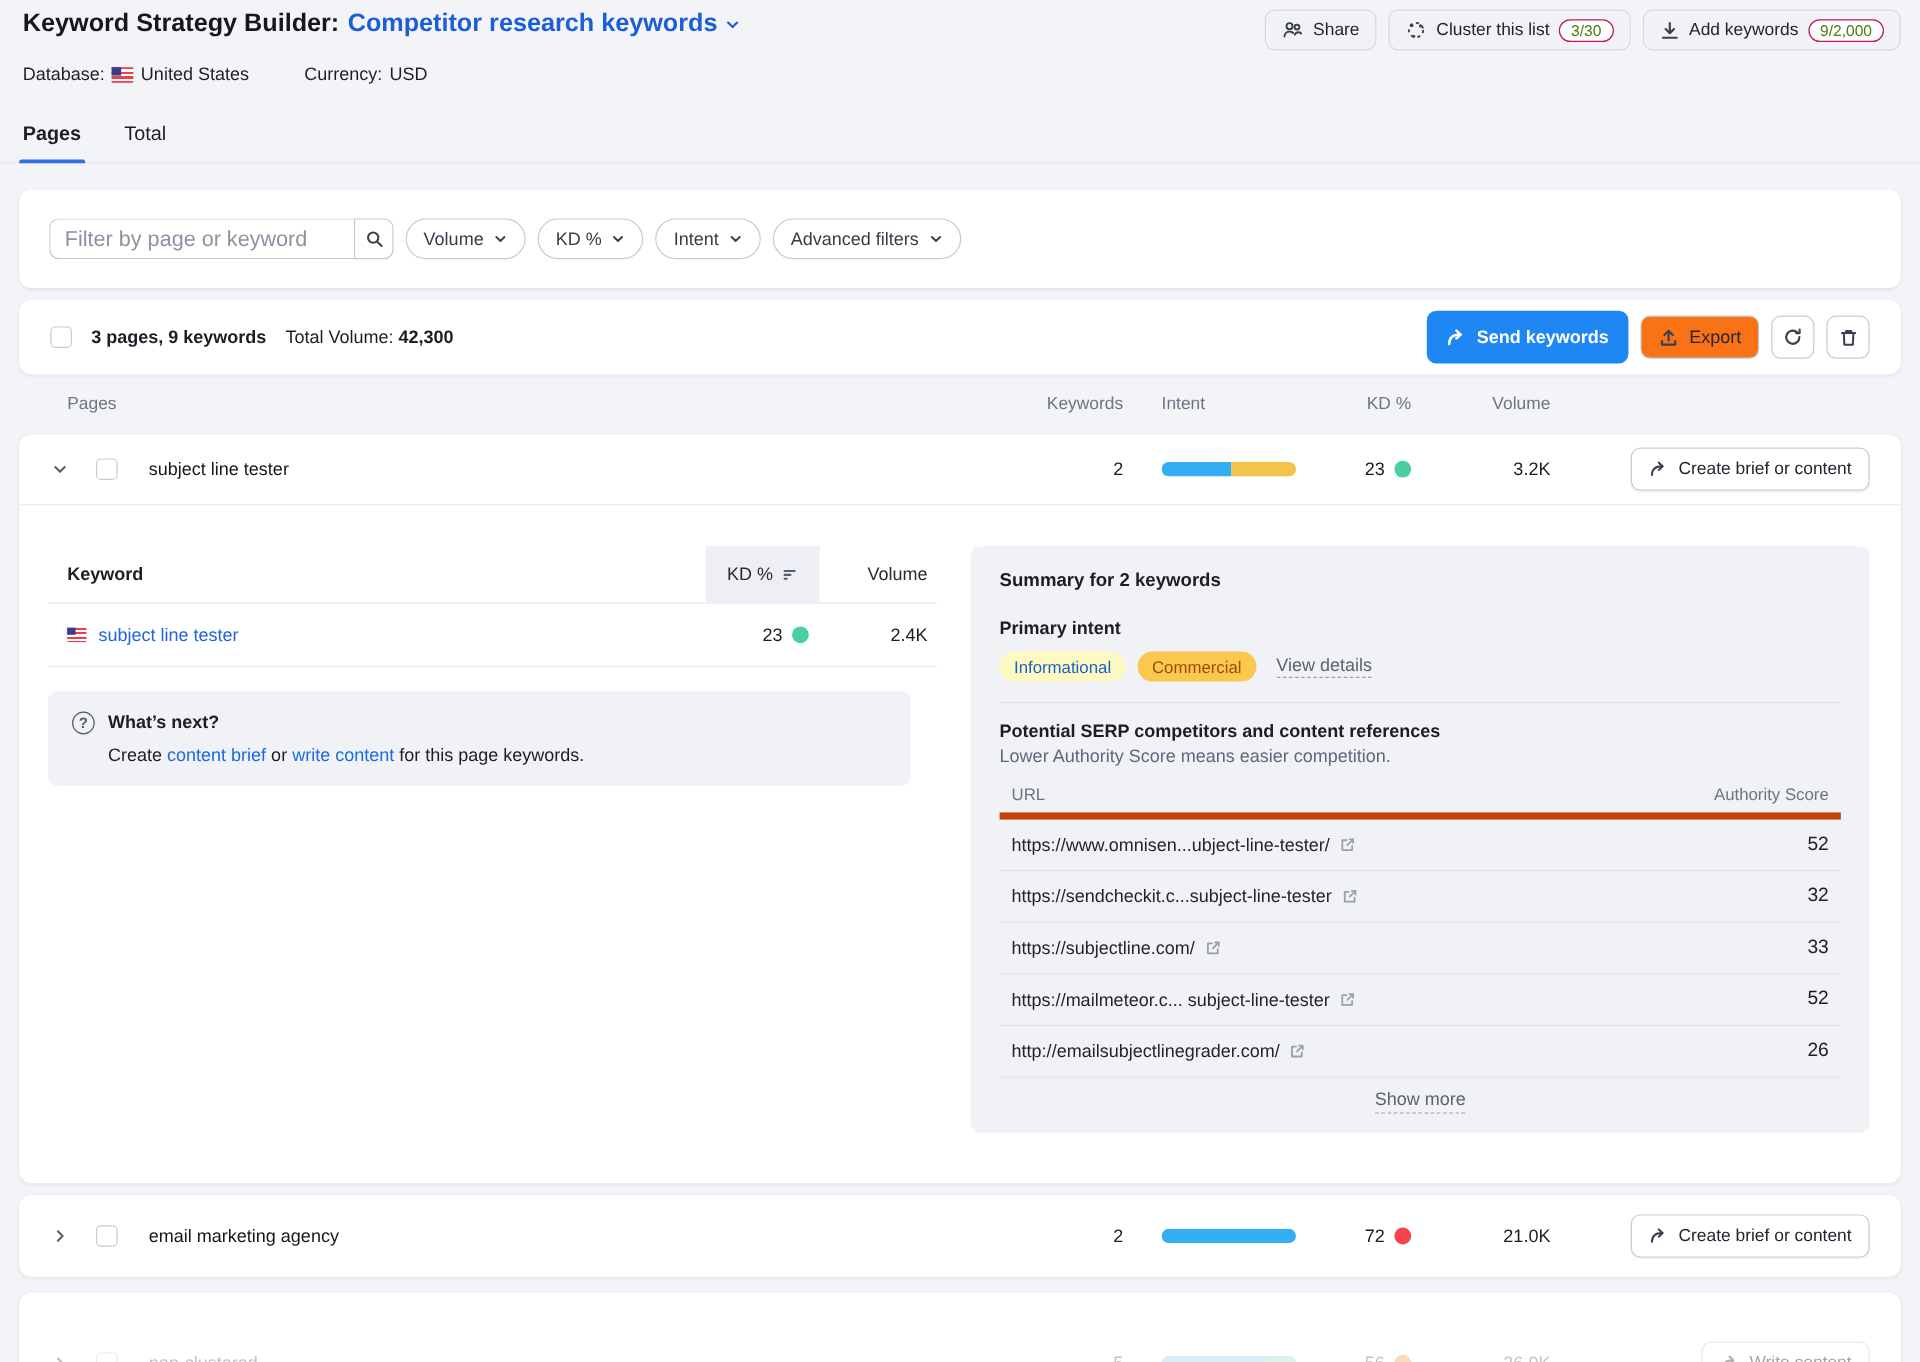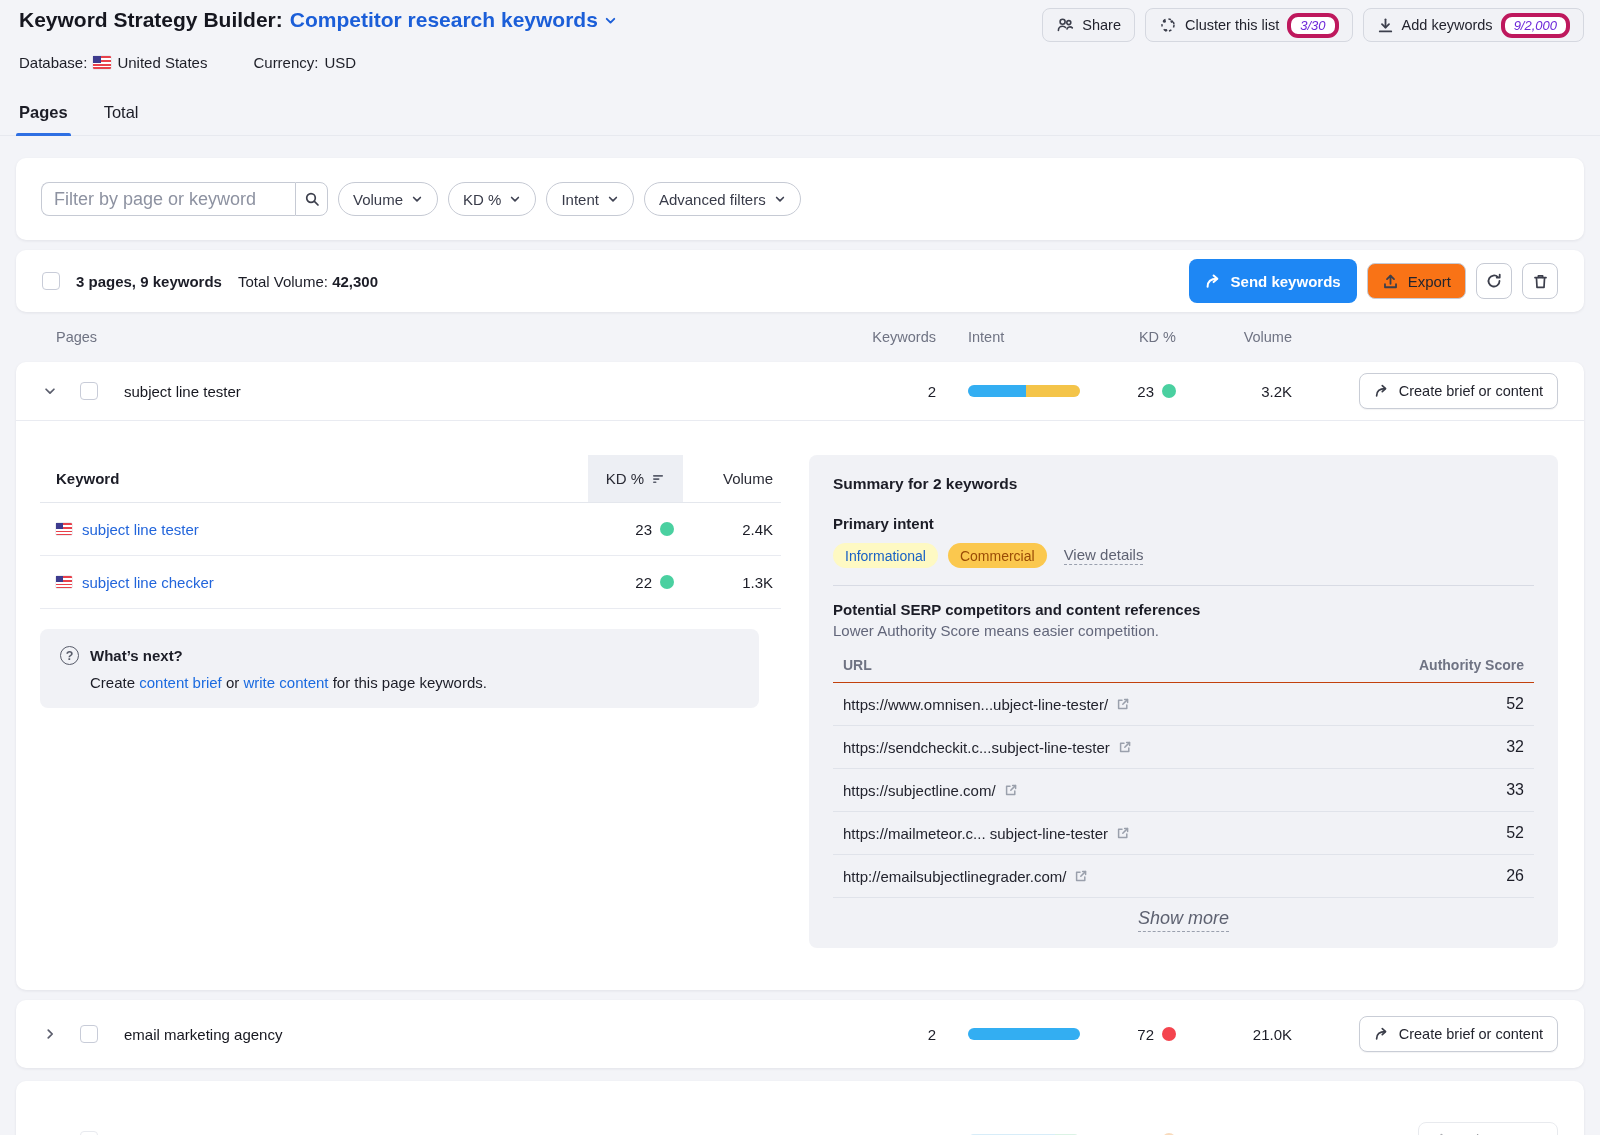--- a/index.html
+++ b/index.html
@@ -15,21 +15,21 @@
   
   .title-row { display:flex; justify-content:space-between; align-items:flex-start; }
   .page-title { font-size:21px; font-weight:bold; color:#15161f; display:flex; align-items:center; gap:7px; padding-left:3px; }
   .list-link { color:#1b5ed8; display:inline-flex; align-items:center; gap:5px; cursor:pointer; }
   .hdr-actions { display:flex; gap:10px; }
   .hdr-btn {
     display:flex; align-items:center; gap:8px; height:34px; padding:0 13px;
     background:#f1f2f6; border:1px solid #d5d8e0; border-radius:8px;
     font-size:14.5px; color:#23242e; cursor:pointer; white-space:nowrap;
   }
-  .badge { background:#fff; border:4px solid #be185d; border-radius:11px; padding:1px 9px; font-size:13px; color:#6d28d9;font-style:italic; }
+  .badge { background:#fff; border:1px solid #be185d; border-radius:11px; padding:1px 9px; font-size:13px; color:#4d7c0f; }
   .icon { display:inline-flex; flex:none; }
 
   .meta-row { margin-top:12px; font-size:15px; color:#1e1f28; display:flex; align-items:center; gap:6px; padding-left:3px; }
   .meta-gap { width:34px; }
   .flag { width:18px; height:13px; display:inline-block; position:relative; flex:none;
     background:repeating-linear-gradient(180deg,#e8414b 0 1.9px,#fff 1.9px 3.8px); border-radius:1px; box-shadow:0 0 0 0.5px #d8dbe2; }
   .flag::after { content:""; position:absolute; left:0; top:0; width:8px; height:7px; background:#3d3b8e; }
   .flag.sm { width:16px; height:12px; }
   .flag.sm::after { width:7px; height:6px; }
 
@@ -117,27 +117,27 @@
   .summary-panel { flex:1; background:#f1f2f6; border-radius:8px; padding:20px 24px 12px; align-self:flex-start; }
   .sp-title { font-weight:bold; font-size:15.5px; }
   .sp-intent-label { margin-top:22px; font-weight:bold; font-size:15px; }
   .sp-badges { margin-top:11px; display:flex; align-items:center; gap:10px; }
   .intent-badge { height:25px; display:flex; align-items:center; padding:0 12px; border-radius:13px; font-size:14px; }
   .view-details { margin-left:7px; color:#5e6272; font-size:15px; border-bottom:1px dashed #9aa0ae; padding-bottom:1px; cursor:pointer; }
   .sp-divider { border-top:1px solid #d8dbe4; margin:17px 0 15px; }
   .sp-serp-title { font-weight:bold; font-size:15px; }
   .sp-serp-sub { margin-top:4px; color:#62667a; font-size:15px; }
   .url-table { margin-top:8px; }
-  .url-head { display:flex; align-items:center; height:36px; color:#6f7383; font-size:14px; border-bottom:1px solid #c2410c; padding:0 10px;font-weight:bold; }
+  .url-head { display:flex; align-items:center; height:36px; color:#6f7383; font-size:14px; border-bottom:6px solid #c2410c; padding:0 10px; }
   .url-head .score-col { margin-left:auto; }
   .url-row { display:flex; align-items:center; height:43px; border-bottom:1px solid #e0e3ea; padding:0 10px; }
   .url-text { font-size:15px; color:#23242e; display:flex; align-items:center; gap:8px; }
   .score { margin-left:auto; font-size:16px; color:#1c1d27; }
   .show-more-wrap { display:flex; justify-content:center; padding:10px 0 4px; }
-  .show-more { color:#5d6170; font-size:18px; border-bottom:1px dashed #9aa0ae; padding-bottom:2px; cursor:pointer;font-style:italic; }
+  .show-more { color:#5d6170; font-size:15px; border-bottom:1px dashed #9aa0ae; padding-bottom:2px; cursor:pointer; }
 
   .faded { opacity:.42; }
   .clip-card { overflow:hidden; height:90px; margin-bottom:0; }
 </style>
 </head>
 <body>
 
 <div class="page">
 
   <div class="title-row">
@@ -368,31 +368,20 @@
           <span class="kw-name">
             <span class="flag sm"></span>
             <span class="kw-link">subject line tester</span>
           </span>
           <span class="kw-kd">
             <span class="kd-num">23</span>
             <span class="dot" style="background: rgb(74, 208, 160);"></span>
           </span>
           <span class="kw-vol">2.4K</span>
         </div>
-        <div class="kw-row">
-          <span class="kw-name">
-            <span class="flag sm"></span>
-            <span class="kw-link">subject line checker</span>
-          </span>
-          <span class="kw-kd">
-            <span class="kd-num">22</span>
-            <span class="dot" style="background: rgb(74, 208, 160);"></span>
-          </span>
-          <span class="kw-vol">1.3K</span>
-        </div>
 
         <div class="whats-next">
           <div class="wn-title-row">
             <span class="q-icon">?</span>
             <span>What’s next?</span>
           </div>
           <div class="wn-text">
             <span>Create </span><span class="text-link">content brief</span><span> or </span><span class="text-link">write content</span><span> for this page keywords.</span>
           </div>
         </div>

